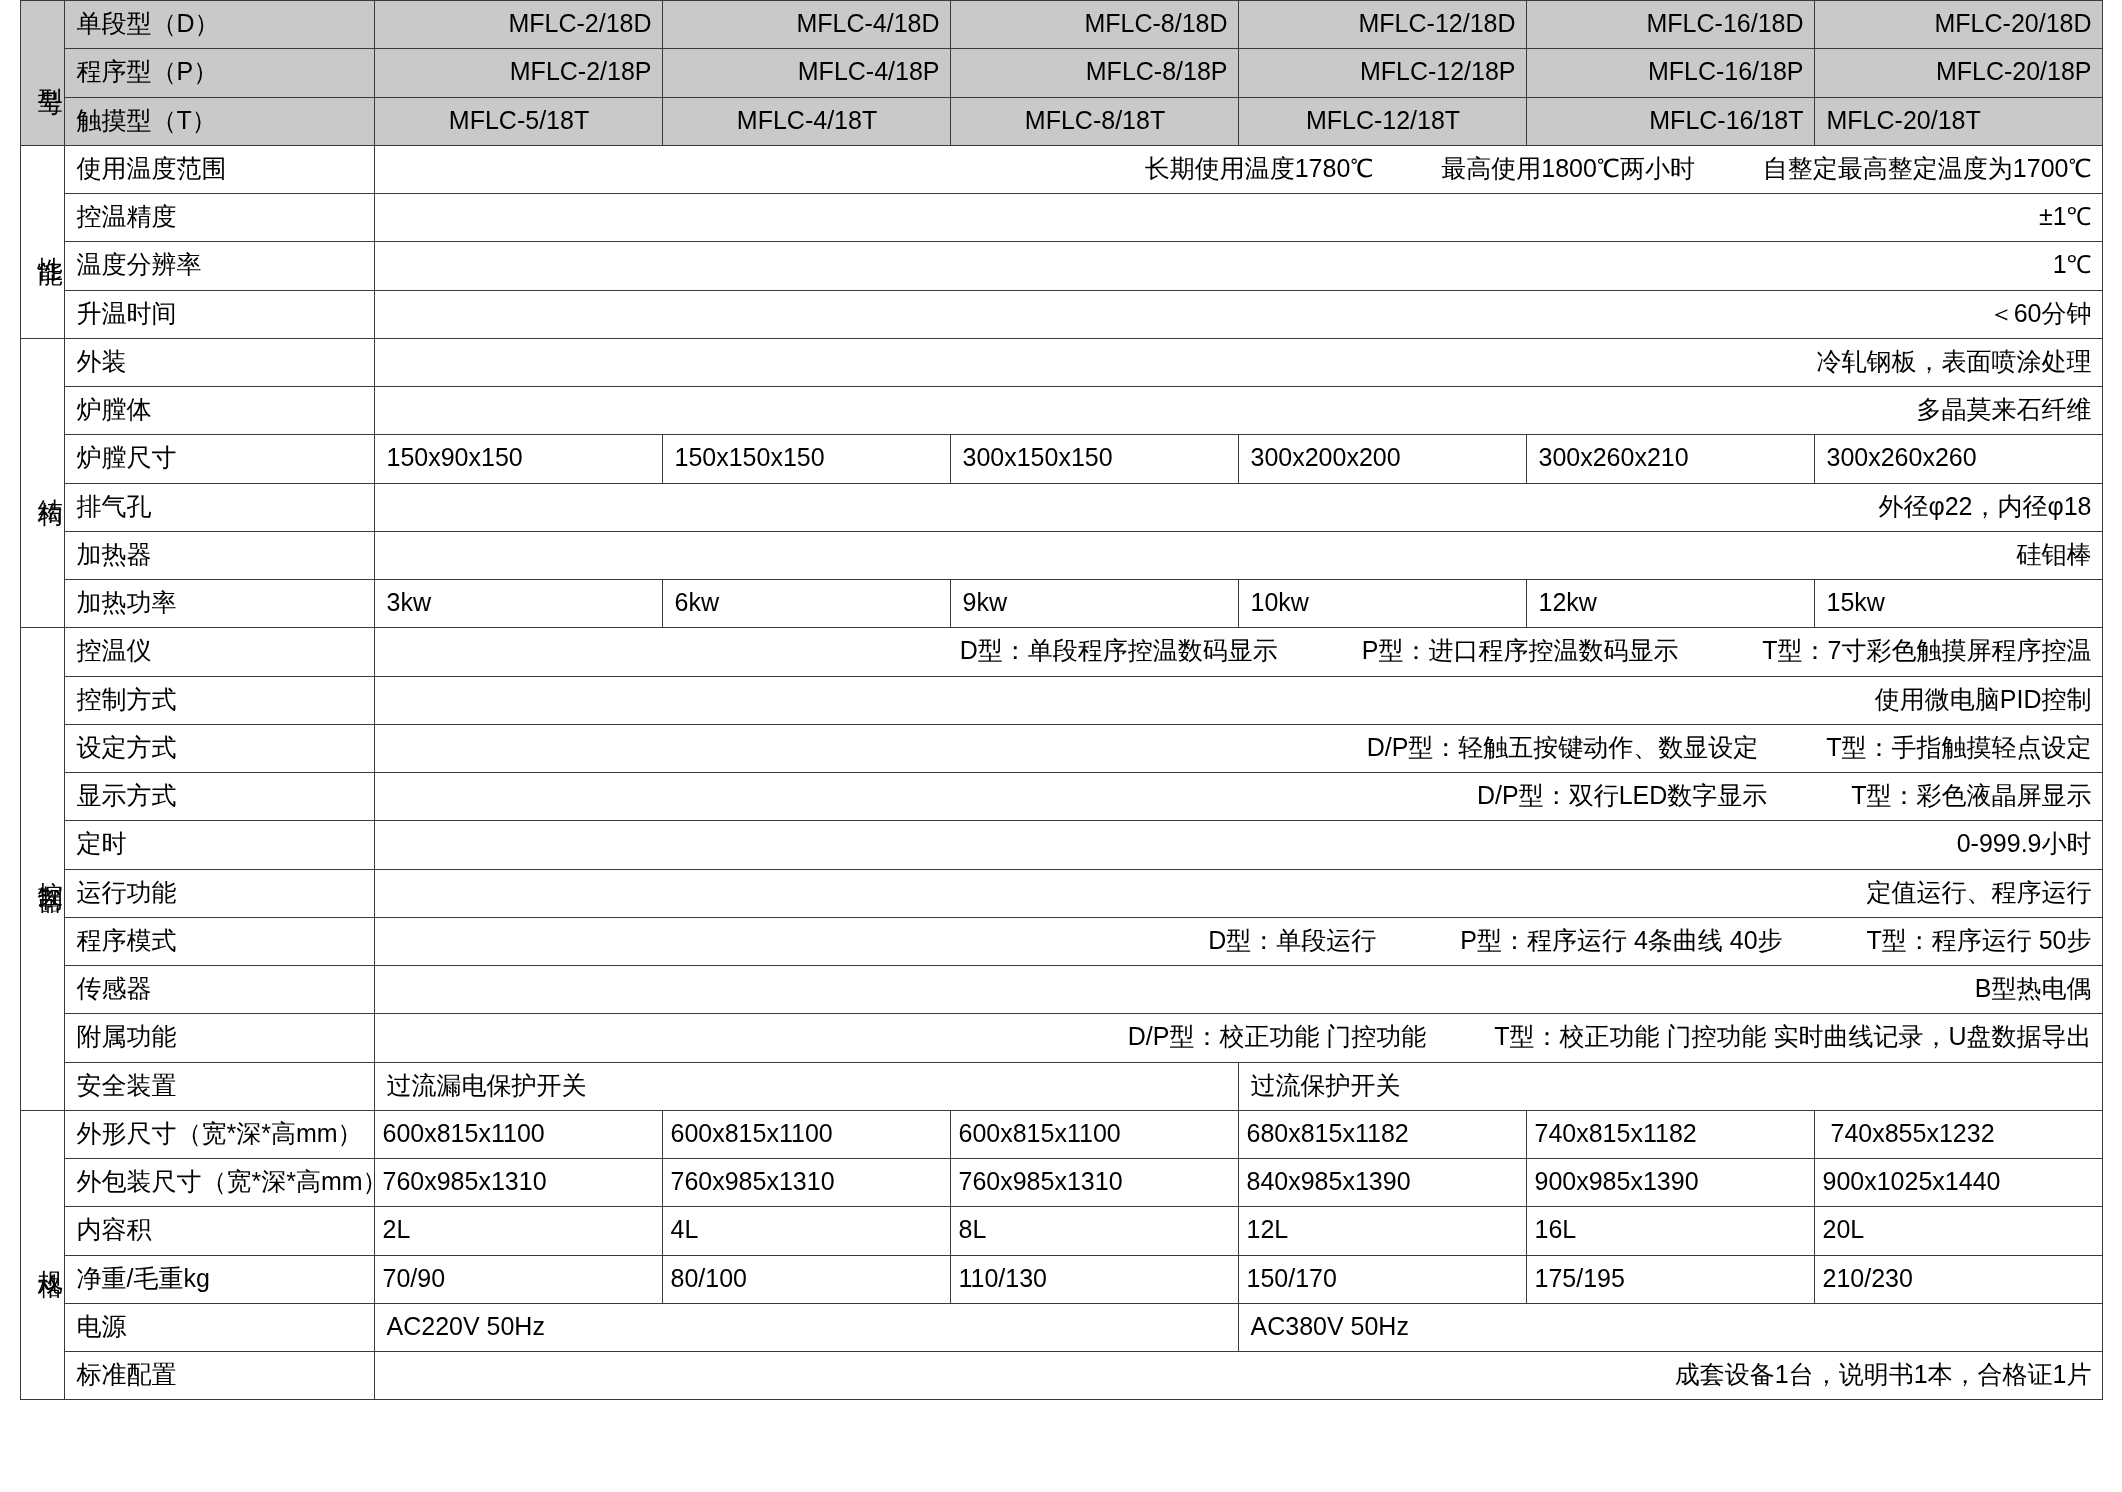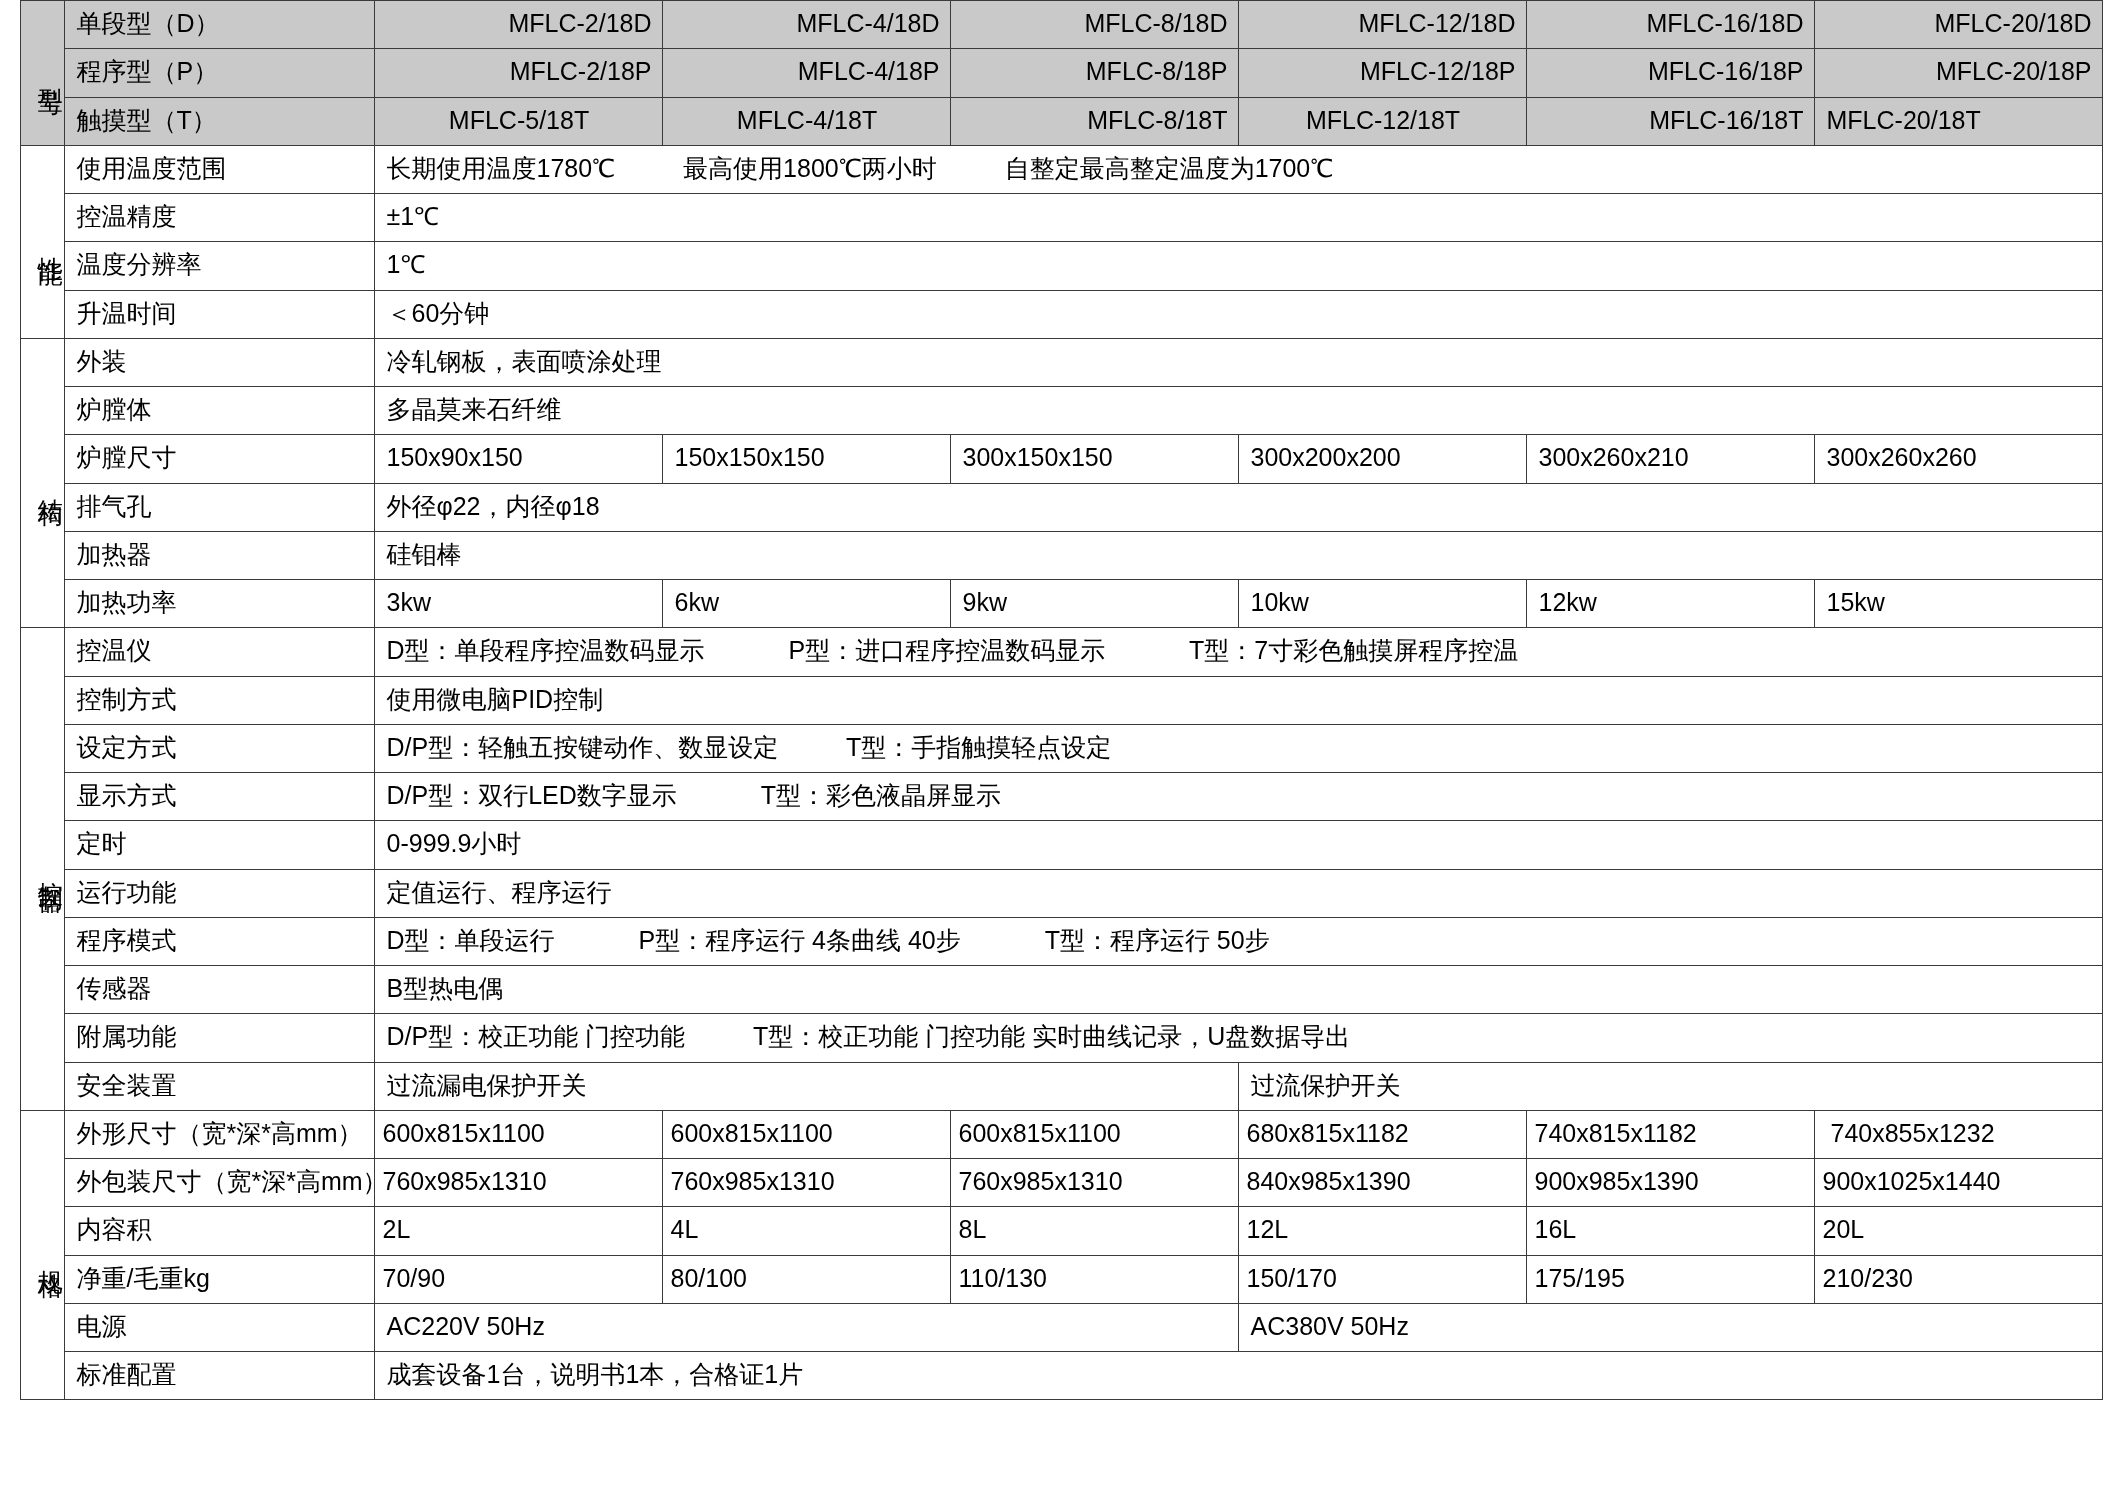--- a/index.html
+++ b/index.html
@@ -61,21 +61,21 @@
   td.model-cell {
     background: #c9c9c9;
     text-align: right;
   }
   td.modelname {
     background: #c9c9c9;
   }
   td.grouplabel.model {
     background: #c9c9c9;
   }
-  td.span6 { text-align: left; margin-top: 16px; }
+  td.span6 { text-align: right; margin-top: 16px; }
   .gap-m { display: inline-block; width: 54px; }
   .gap-l { display: inline-block; width: 70px; }
 </style>
 </head>
 <body>
 
 <div id="sheet">
   <table class="spec">
     <colgroup>
       <col style="width:44px">
@@ -107,21 +107,21 @@
       <td class="model-cell">MFLC-4/18P</td>
       <td class="model-cell">MFLC-8/18P</td>
       <td class="model-cell">MFLC-12/18P</td>
       <td class="model-cell">MFLC-16/18P</td>
       <td class="model-cell">MFLC-20/18P</td>
     </tr>
     <tr class="modelrow">
       <td class="rowlabel modelname">触摸型（T）</td>
       <td class="model-cell" style="text-align:center">MFLC-5/18T</td>
       <td class="model-cell" style="text-align:center">MFLC-4/18T</td>
-      <td class="model-cell" style="text-align:right">MFLC-8/18T</td>
+      <td class="model-cell" style="text-align:center">MFLC-8/18T</td>
       <td class="model-cell" style="text-align:center">MFLC-12/18T</td>
       <td class="model-cell" style="">MFLC-16/18T</td>
       <td class="model-cell" style="text-align:left">MFLC-20/18T</td>
     </tr>
 
     <tr>
       <td class="grouplabel" rowspan="4">
         <span class="vert">性能</span>
       </td>
       <td class="rowlabel">使用温度范围</td>

